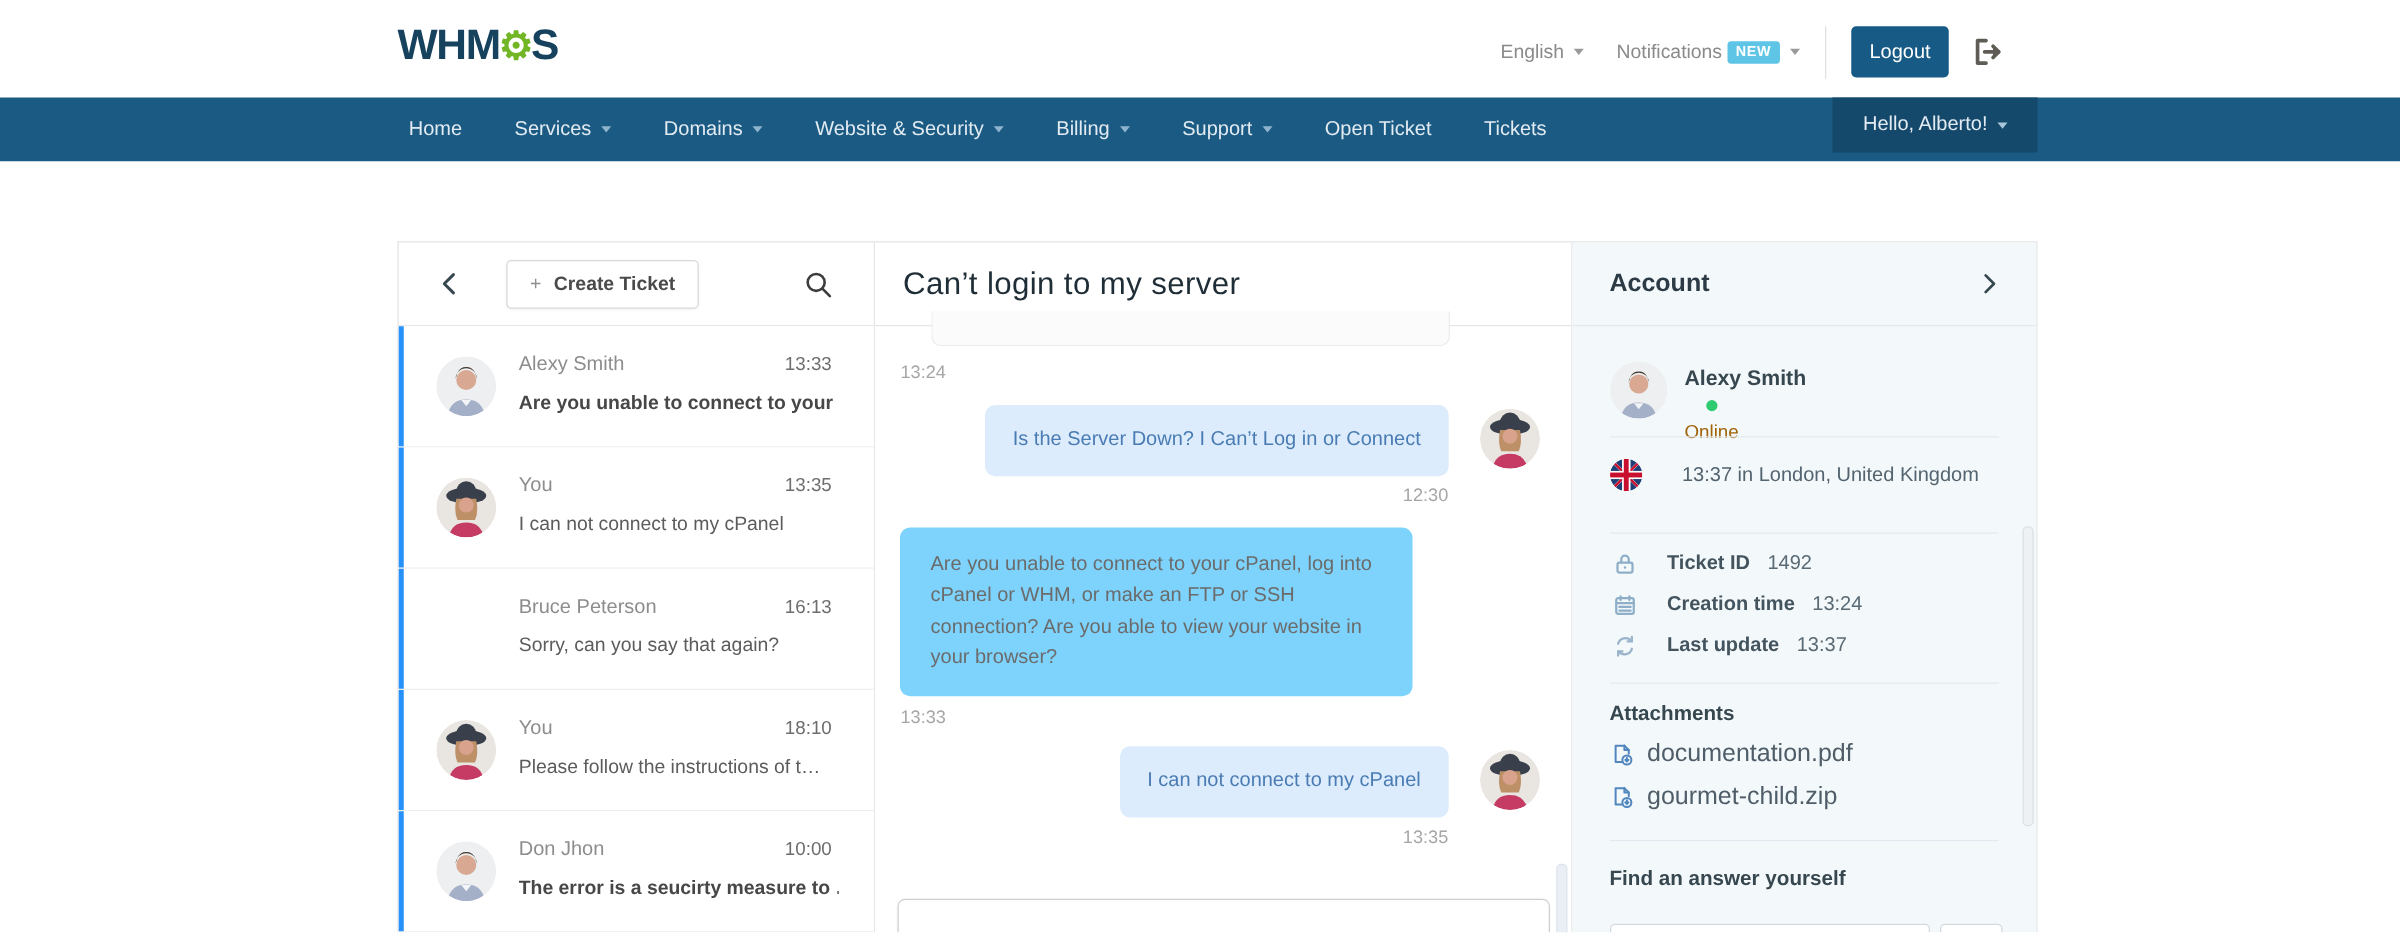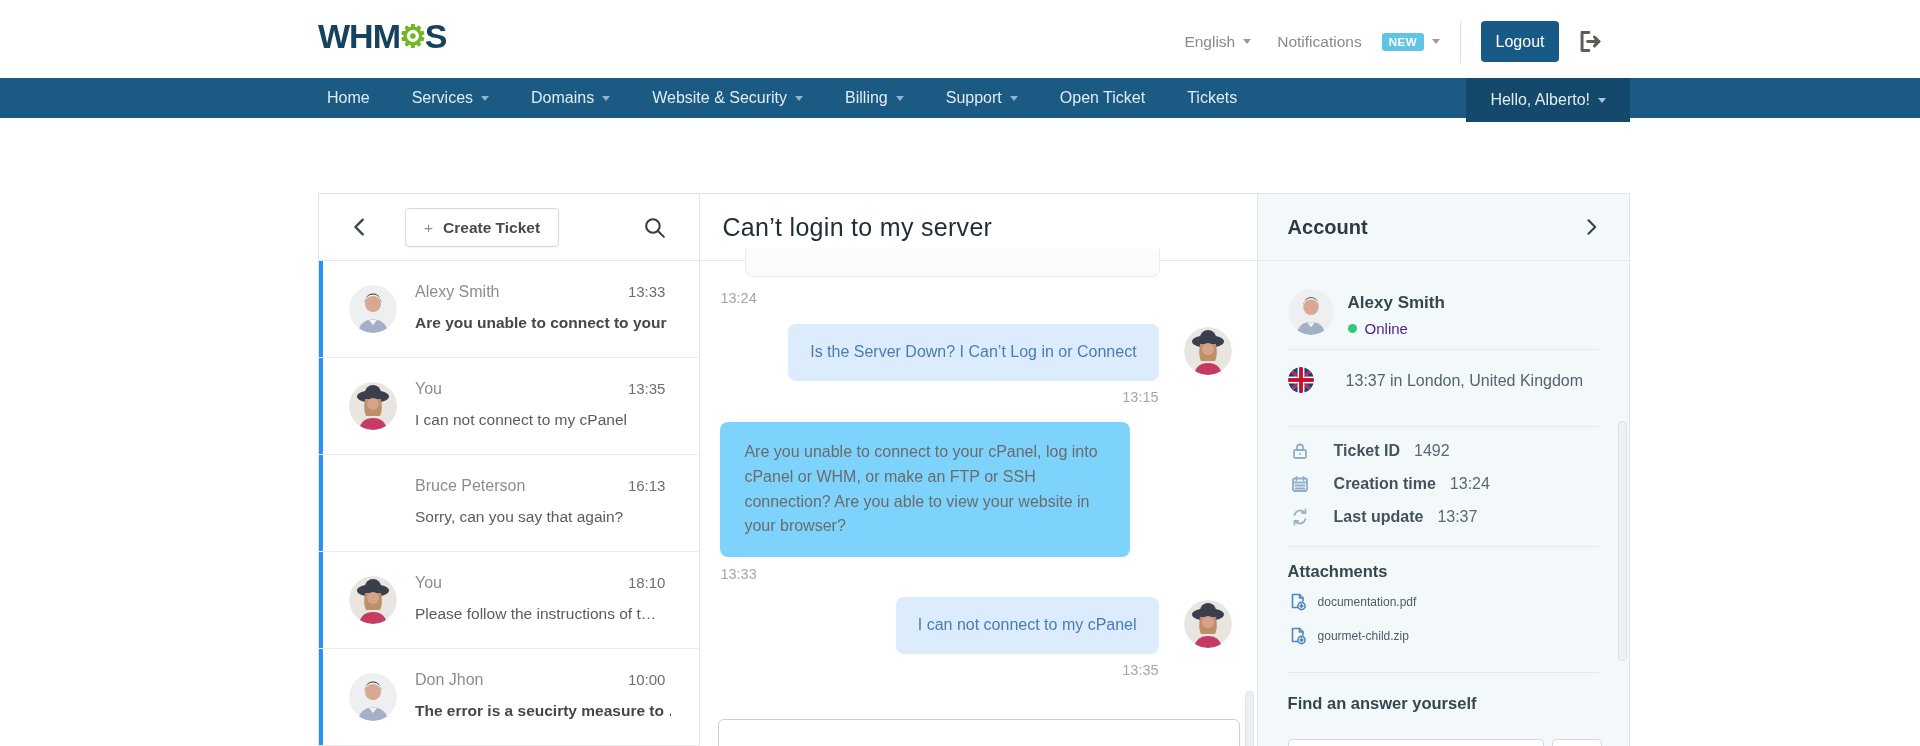--- a/index.html
+++ b/index.html
@@ -10,28 +10,28 @@
   
   .topbar { position:relative; height:78px; background:#fff; }
   .logo { position:absolute; left:318px; top:17px; font-size:34px; font-weight:700;
           letter-spacing:-1px; color:#16425e; display:flex; align-items:center; }
   .logo .gear { color:#72b626; font-size:31px; margin:0 -1px; line-height:1; }
   .top-right { position:absolute; right:316px; top:0; height:83px; display:flex; align-items:center; }
   .util-link { color:#8a8a8a; font-size:15.5px; display:flex; align-items:center; cursor:pointer; }
   .caret { display:inline-block; width:0; height:0; border-left:4.5px solid transparent;
            border-right:4.5px solid transparent; border-top:5px solid #9a9a9a; margin-left:8px; }
   .new-badge { background:#5ec5e6; color:#fff; font-size:11.5px; font-weight:700;
-               letter-spacing:.5px; padding:3px 7px; border-radius:3px; margin-left:20px; }
+               letter-spacing:.5px; padding:3px 7px; border-radius:3px; margin-left:4px; }
   .vdivider { width:1px; height:42px; background:#e0e0e0; margin:0 20px; }
   .logout-btn { background:#175a85; color:#fff; font-size:16px; border:none; border-radius:4px;
                 width:78px; height:41px; cursor:pointer; font-family:inherit; }
   .exit-icon { margin-left:18px; cursor:pointer; display:flex; align-items:center; }
 
   
-  .nav { position:relative; height:40px; background:#1a5a83; display:flex; align-items:stretch;
+  .nav { position:relative; height:51px; background:#1a5a83; display:flex; align-items:stretch;
          padding-left:306px; }
   .nav-item { color:#e2ebf2; font-size:16px; display:flex; align-items:center;
               padding:0 21px; cursor:pointer; white-space:nowrap; }
   .nav-item .caret { border-top-color:#8fb4cd; }
   .greeting { position:absolute; right:290px; top:0; height:44px; background:#14496b;
               color:#e2ebf2; font-size:16px; display:flex; align-items:center;
               padding:0 24px; cursor:pointer; }
   .greeting .caret { border-top-color:#a9c6da; }
 
   
@@ -78,32 +78,32 @@
   .chat-scroll { position:absolute; right:3px; top:497px; width:9px; height:70px;
                  background:#e9eff5; border:1px solid #dce4ec; border-radius:4px; }
 
   
   .p-acct { position:relative; width:372px; background:#f3f8fb; }
   .p-acct .panel-hdr { border-bottom:1px solid #e3eaef; }
   .acct-title { position:absolute; left:30px; top:22px; font-size:20px; font-weight:600; color:#2b3a44; }
   .fwd-ic { position:absolute; right:28px; top:23px; cursor:pointer; }
   .a-av { position:absolute; left:30px; top:95px; width:46px; height:46px; border-radius:50%; overflow:hidden; }
   .a-name { position:absolute; left:90px; top:99px; font-size:17px; font-weight:700; color:#37474f; }
-  .a-status { position:absolute; left:90px; top:126px; font-size:15px; color:#4c1d95;
-              display:flex; align-items:center; gap:8px; }
+  .a-status { position:absolute; left:90px; top:126px; font-size:15px; color:#a16207;
+              display:flex; align-items:center; gap:8px;flex-direction:column; }
   .dot { width:9px; height:9px; border-radius:50%; background:#2fcb71; display:inline-block; }
   .a-div { position:absolute; left:30px; right:30px; height:1px; background:#e3eaef; }
   .flag { position:absolute; left:30px; top:173px; width:26px; height:26px; border-radius:50%; overflow:hidden; }
   .a-localtime { position:absolute; left:88px; top:178px; font-size:16px; color:#54646f; }
   .d-row { position:absolute; left:32px; display:flex; align-items:center; }
   .d-row .lbl { font-size:16px; font-weight:700; color:#44545e; margin-left:24px; }
   .d-row .val { font-size:16px; color:#5a6a74; margin-left:14px; }
   .a-heading { position:absolute; left:30px; font-size:16.5px; font-weight:700; color:#37474f; }
   .f-row { position:absolute; left:30px; display:flex; align-items:center; gap:10px; cursor:pointer; }
-  .f-row span { font-size:12px; color:#4e5d68; }
+  .f-row span { font-size:20px; color:#4e5d68; }
   .kb-input { position:absolute; left:30px; top:545px; width:256px; height:40px; background:#fff;
               border:1px solid #d4d9dd; border-radius:4px; }
   .kb-btn { position:absolute; left:294px; top:545px; width:50px; height:40px; background:#fff;
             border:1px solid #d4d9dd; border-radius:4px; }
   .acct-scroll { position:absolute; right:2px; top:227px; width:9px; height:240px;
                  background:#edf1f4; border:1px solid #dae0e5; border-radius:4px; }
   svg { display:block; }
 </style>
 </head>
 <body>
@@ -298,21 +298,21 @@
       <div class="ts" style="left:20px; top:96px;">13:24</div>
 
       <div class="bubble sent" style="right:98px; top:130px;">Is the Server Down? I Can’t Log in or Connect</div>
       <span class="msg-av" style="top:133px;">
           <svg width="48" height="48" viewBox="0 0 48 48">
             <g clip-path="url(#circ48)">
               <use href="#av-female"></use>
             </g>
           </svg>
         </span>
-      <div class="ts" style="right:98px; top:195px;">13:15</div>
+      <div class="ts" style="right:98px; top:195px;">12:30</div>
 
       <div class="bubble recv" style="left:20px; top:228px;">Are you unable to connect to your cPanel, log into cPanel or WHM, or make an FTP or SSH connection? Are you able to view your website in your browser?</div>
       <div class="ts" style="left:20px; top:372px;">13:33</div>
 
       <div class="bubble sent" style="right:98px; top:403px;">I can not connect to my cPanel</div>
       <span class="msg-av" style="top:406px;">
           <svg width="48" height="48" viewBox="0 0 48 48">
             <g clip-path="url(#circ48)">
               <use href="#av-female"></use>
             </g>

